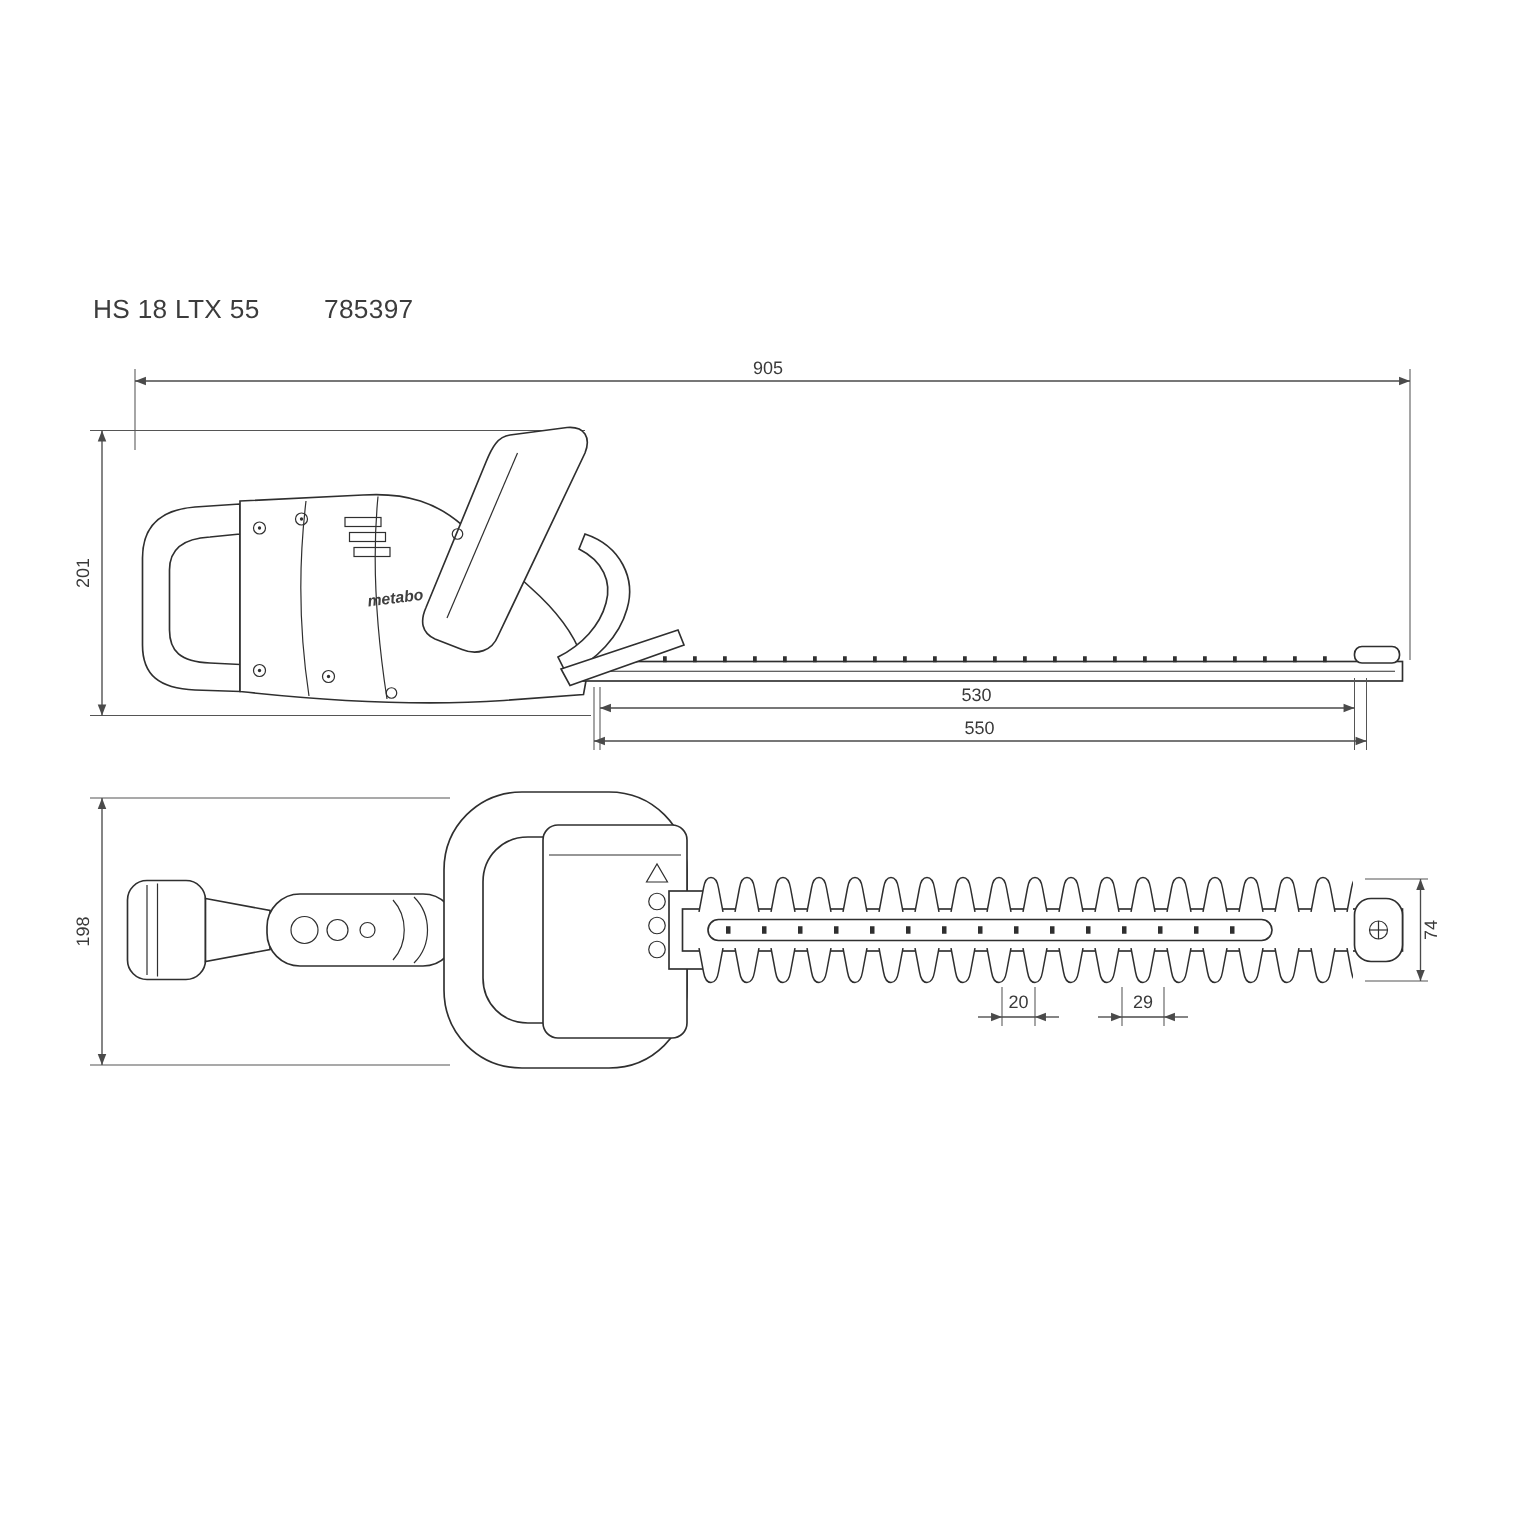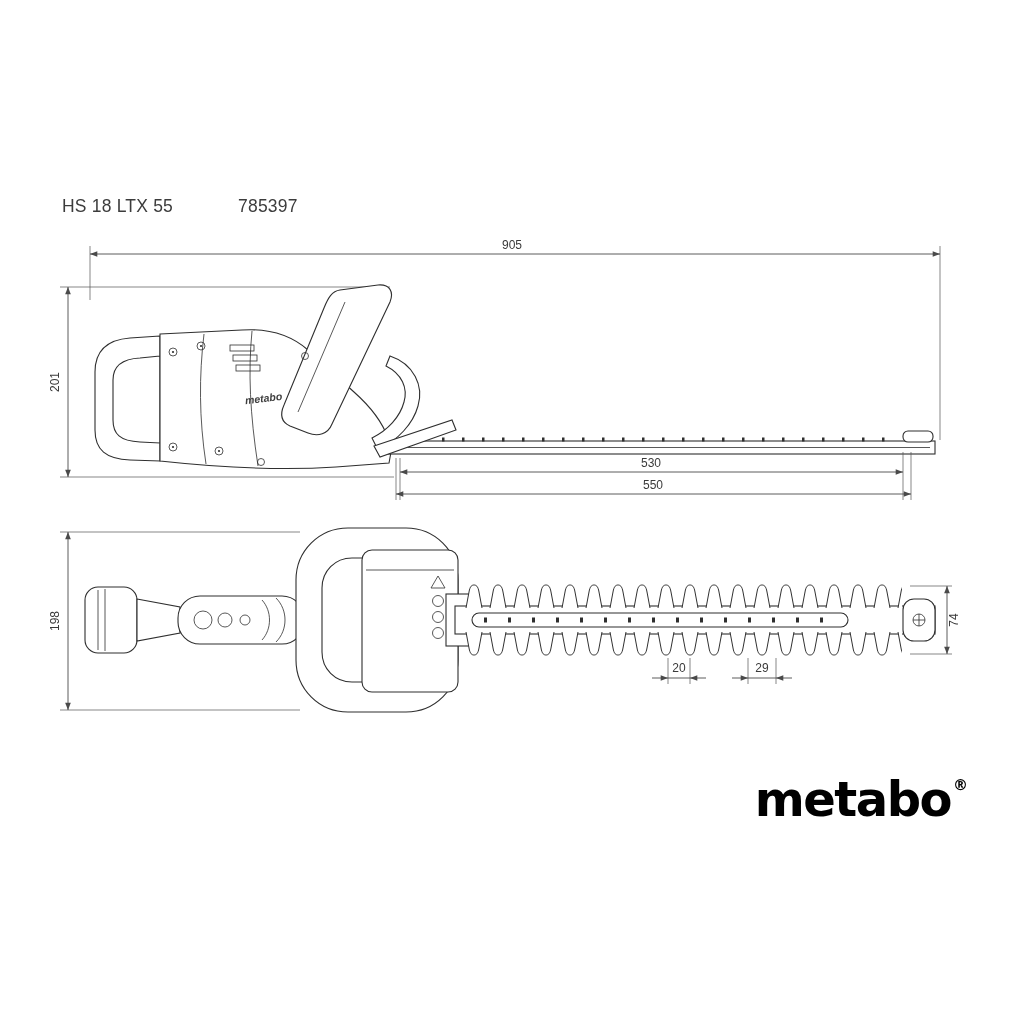--- a/index.html
+++ b/index.html
@@ -1,21 +1,21 @@
 <!DOCTYPE html>
 <html><head>
 <meta charset="utf-8">
 <style>
   html,body{margin:0;padding:0;background:#fff;}
   .canvas{
     position:relative;width:1024px;height:1024px;background:#ffffff;
     overflow:hidden;font-family:"Liberation Sans",sans-serif;
   }
   .title-row{
-    position:absolute;left:62px;top:196px;display:flex;gap:65px;
+    position:absolute;left:62px;top:196px;display:flex;gap:43px;
     font-size:17.5px;color:#3c3c3c;letter-spacing:.2px;
   }
   svg.drawing{position:absolute;left:0;top:0;}
   .outline{stroke:#2f2f2f;stroke-width:1.1;fill:#ffffff;}
   .detail{stroke:#2f2f2f;stroke-width:0.8;fill:none;}
   .ext{stroke:#555;stroke-width:0.7;}
   .dim{stroke:#4a4a4a;stroke-width:0.9;fill:none;}
   text.dim-label{font:12px "Liberation Sans",sans-serif;fill:#3a3a3a;}
   text.body-label{font:italic bold 10.5px "Liberation Sans",sans-serif;fill:#3f3f3f;}
   .logo{
@@ -193,17 +193,14 @@
         <line class="ext" x1="748" y1="658" x2="748" y2="684"></line>
         <line class="ext" x1="776" y1="658" x2="776" y2="684"></line>
         <line class="dim" x1="748" y1="678" x2="776" y2="678"></line>
         <line class="dim" x1="732" y1="678" x2="748" y2="678" marker-end="url(#arr)"></line>
         <line class="dim" x1="792" y1="678" x2="776" y2="678" marker-end="url(#arr)"></line>
         <text class="dim-label" text-anchor="middle" x="762" y="672">29</text>
       </g>
     </g>
   </svg>
 
-  <div class="logo">
-    <span>metabo</span><span class="reg">®</span>
-  </div>
 
 </div>
 
 </body></html>

